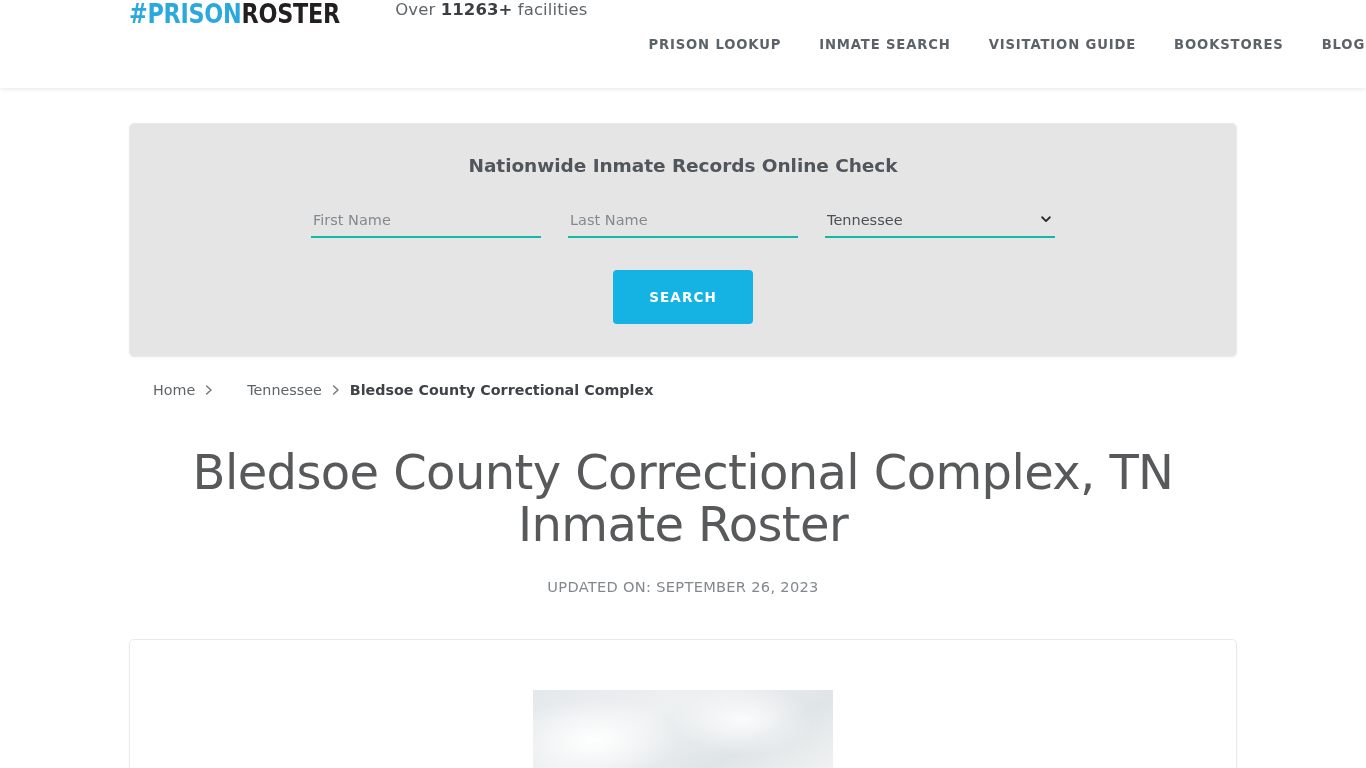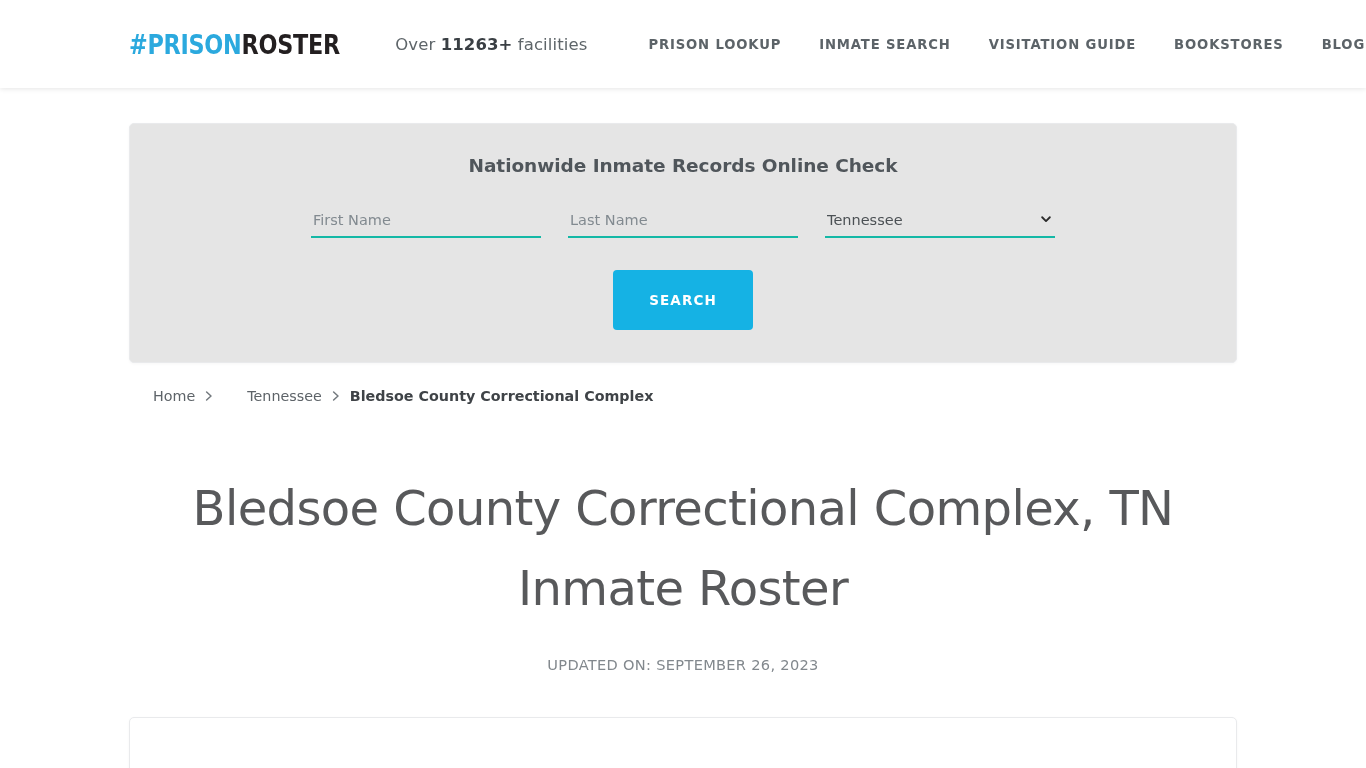--- a/index.html
+++ b/index.html
@@ -23,21 +23,20 @@
     height: 88px;
     background: #ffffff;
     box-shadow: 0 1px 5px rgba(0,0,0,0.10);
     z-index: 20;
   }
   .header-inner {
     width: 1108px;
     margin: 0 auto;
     height: 88px;
     display: flex;
-    align-items: center;
   }
   .brand {
     font-family: "DejaVu Sans Condensed", "Liberation Sans Narrow", "Liberation Sans", sans-serif;
     font-size: 27px;
     font-weight: 700;
     letter-spacing: -0.3px;
     white-space: nowrap;
     text-decoration: none;
     line-height: 1;
     transform: scaleX(0.92);
@@ -155,21 +154,21 @@
   .search-btn {
     background: #15B2E4;
     color: #ffffff;
     border: none;
     border-radius: 4px;
     font-family: "DejaVu Sans", "Liberation Sans", sans-serif;
     font-size: 13.5px;
     font-weight: 700;
     letter-spacing: 1.1px;
     padding: 0 34px;
-    height: 60px;
+    height: 54px;
     min-width: 140px;
     cursor: pointer;
     text-transform: uppercase;
   }
 
   
   .breadcrumb {
     margin-top: 25px;
     display: flex;
     align-items: center;
@@ -187,24 +186,24 @@
     padding: 0 9px;
     color: #73797e;
   }
   .crumb-current {
     color: #3f4347;
     font-weight: 700;
   }
 
   
   .page-title {
-    margin-top: 64px;
+    margin-top: 48px;
     text-align: center;
     font-size: 48px;
-    line-height: 80px;
+    line-height: 52px;
     font-weight: 400;
     color: #58595b;
     letter-spacing: -0.6px;
   }
   .updated-on {
     margin-top: 28px;
     text-align: center;
     font-size: 14.6px;
     color: #82888d;
     letter-spacing: 0.3px;

